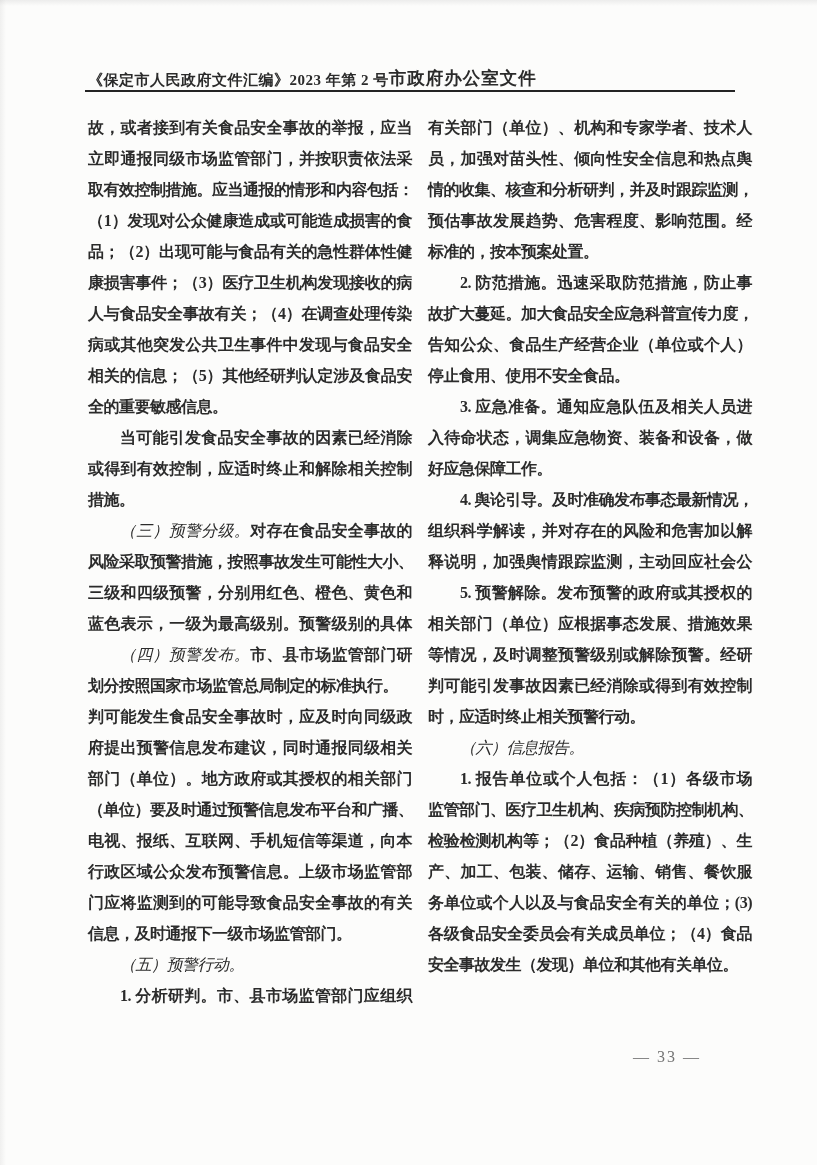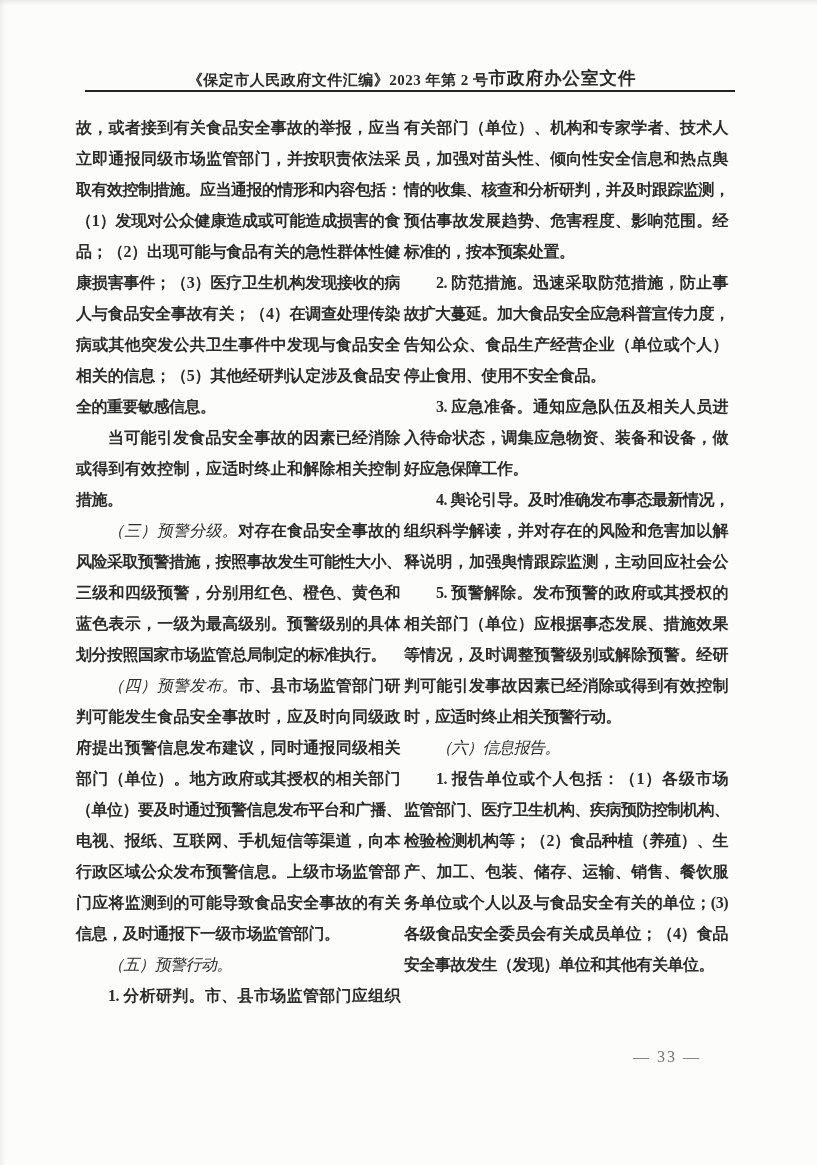--- a/index.html
+++ b/index.html
@@ -27,21 +27,21 @@
     background: linear-gradient(90deg, rgba(190,190,190,.2), rgba(255,255,255,0));
     pointer-events: none;
   }
 
   .header {
     position: absolute;
     left: 88px;
     top: 66px;
     width: 648px;
     display: flex;
-    justify-content: center;
+    justify-content: flex-start;
     align-items: flex-end;
   }
   .header-left {
     font-size: 15px;
     font-weight: 600;
     letter-spacing: 0.5px;
     white-space: nowrap;
   }
   .header-right {
     font-family: "Liberation Sans", "DejaVu Sans", sans-serif;
@@ -54,24 +54,24 @@
     position: absolute;
     left: 85px;
     top: 90px;
     width: 650px;
     height: 0;
     border-top: 2px solid #242424;
   }
 
   .columns {
     position: absolute;
-    left: 76px;
+    left: 88px;
     top: 112px;
     display: flex;
-    gap: 4px;
+    gap: 16px;
   }
   .col {
     width: 324px;
   }
   .line {
     height: 31px;
     line-height: 31px;
     font-size: 16px;
     font-weight: 600;
     letter-spacing: -0.5px;
@@ -127,22 +127,22 @@
         <div class="line">病或其他突发公共卫生事件中发现与食品安全</div>
         <div class="line">相关的信息；（5）其他经研判认定涉及食品安</div>
         <div class="line end">全的重要敏感信息。</div>
         <div class="line indent">当可能引发食品安全事故的因素已经消除</div>
         <div class="line">或得到有效控制，应适时终止和解除相关控制</div>
         <div class="line end">措施。</div>
         <div class="line indent"><span class="kai">（三）预警分级。</span>对存在食品安全事故的</div>
         <div class="line">风险采取预警措施，按照事故发生可能性大小、</div>
         <div class="line">三级和四级预警，分别用红色、橙色、黄色和</div>
         <div class="line">蓝色表示，一级为最高级别。预警级别的具体</div>
+        <div class="line indent"><span class="kai">（四）预警发布。</span>市、县市场监管部门研</div>
         <div class="line end">划分按照国家市场监管总局制定的标准执行。</div>
-        <div class="line indent"><span class="kai">（四）预警发布。</span>市、县市场监管部门研</div>
         <div class="line">判可能发生食品安全事故时，应及时向同级政</div>
         <div class="line">府提出预警信息发布建议，同时通报同级相关</div>
         <div class="line">部门（单位）。地方政府或其授权的相关部门</div>
         <div class="line">（单位）要及时通过预警信息发布平台和广播、</div>
         <div class="line">电视、报纸、互联网、手机短信等渠道，向本</div>
         <div class="line">行政区域公众发布预警信息。上级市场监管部</div>
         <div class="line">门应将监测到的可能导致食品安全事故的有关</div>
         <div class="line end">信息，及时通报下一级市场监管部门。</div>
         <div class="line indent end"><span class="kai">（五）预警行动。</span></div>
         <div class="line indent">1. 分析研判。市、县市场监管部门应组织</div>

